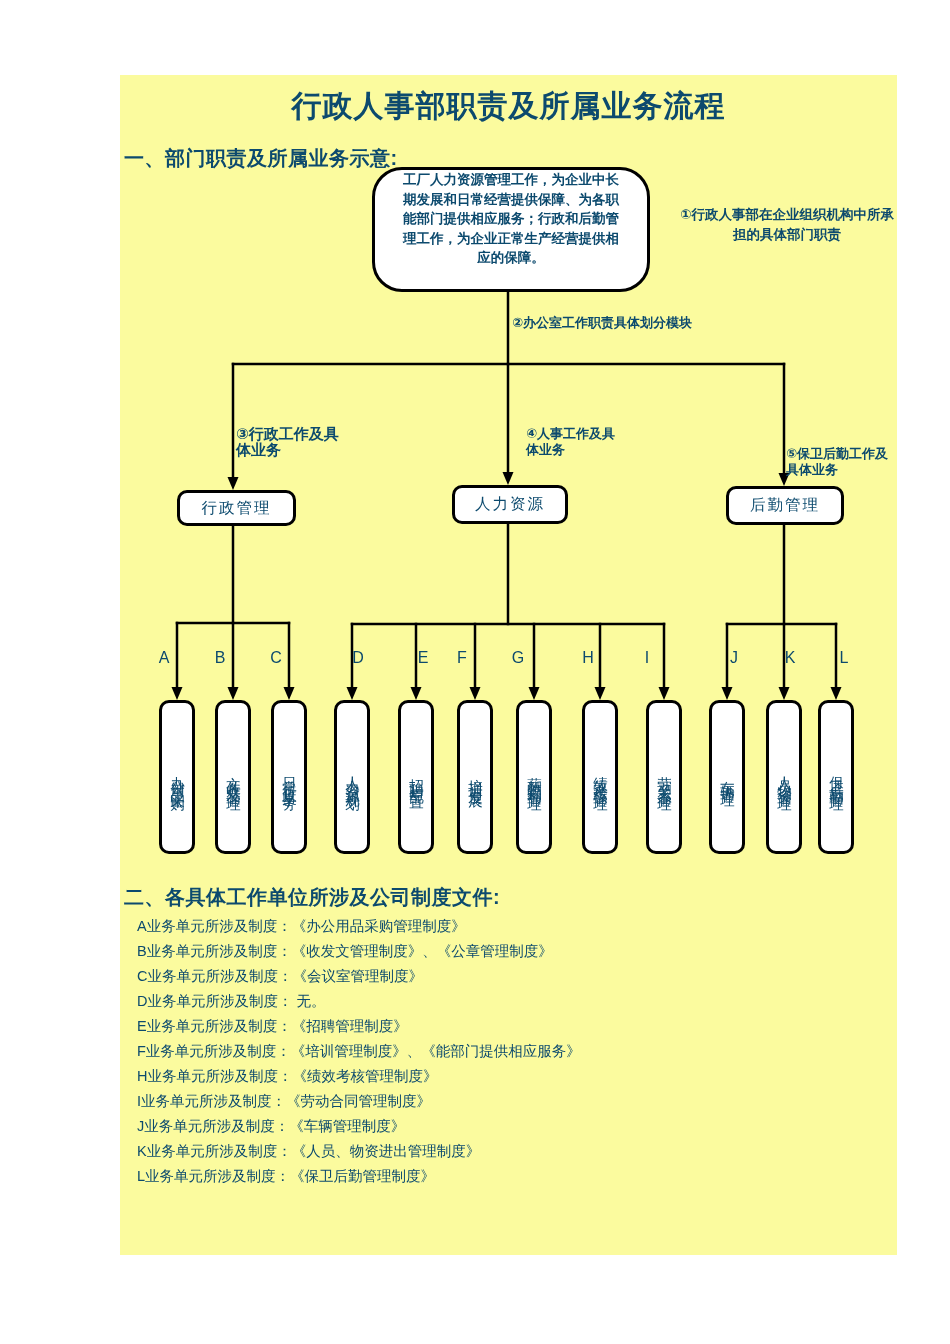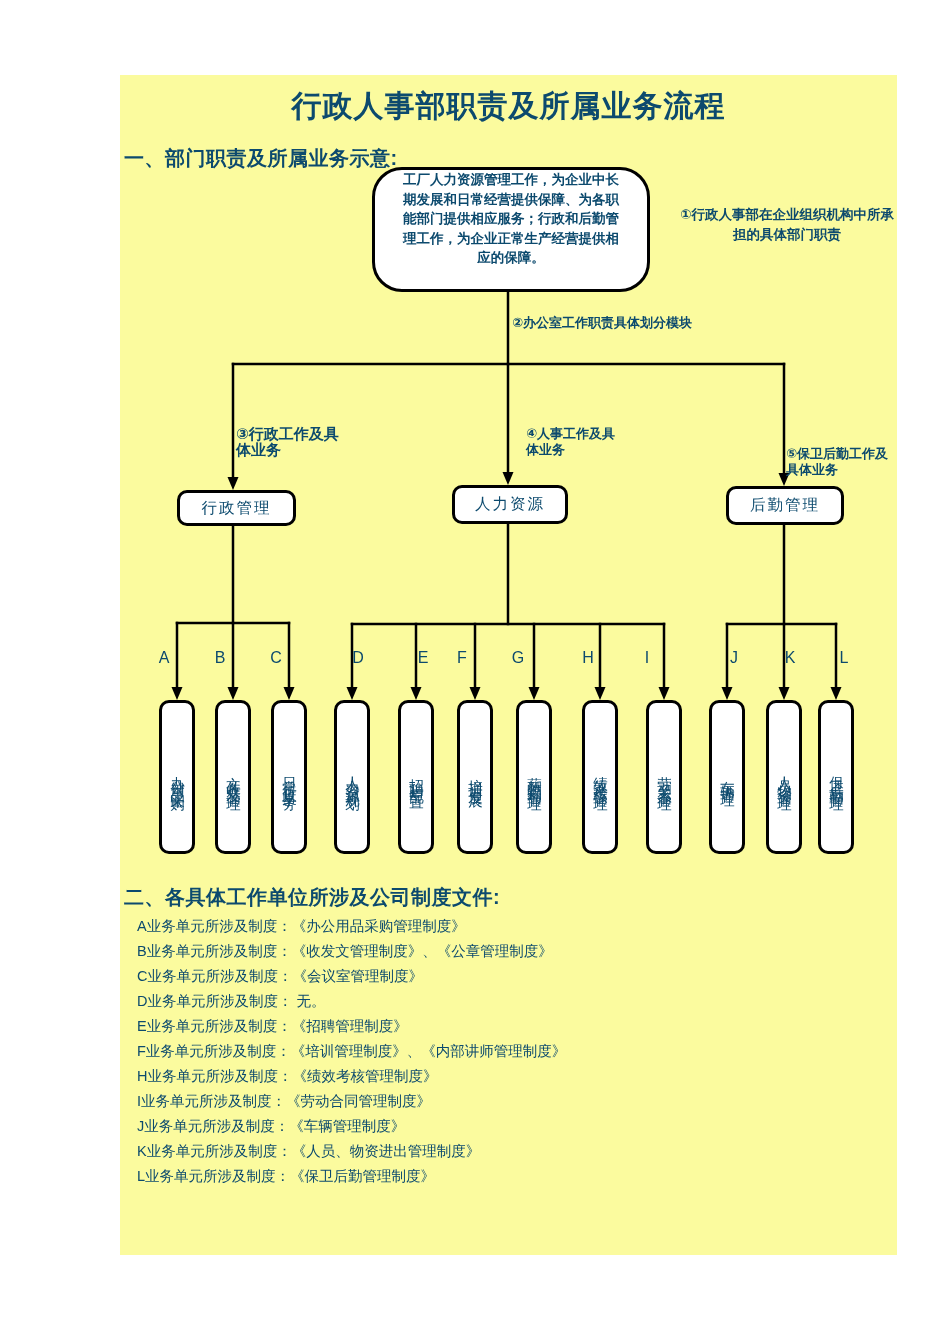--- a/index.html
+++ b/index.html
@@ -187,20 +187,20 @@
     </div>
 
   <div class="abs sec-heading" style="left:124px;top:884px;">二、各具体工作单位所涉及公司制度文件:</div>
 
   <div class="abs policy-list">
     <div class="policy-item">A业务单元所涉及制度：《办公用品采购管理制度》</div>
     <div class="policy-item">B业务单元所涉及制度：《收发文管理制度》、《公章管理制度》</div>
     <div class="policy-item">C业务单元所涉及制度：《会议室管理制度》</div>
     <div class="policy-item">D业务单元所涉及制度： 无。</div>
     <div class="policy-item">E业务单元所涉及制度：《招聘管理制度》</div>
-    <div class="policy-item">F业务单元所涉及制度：《培训管理制度》、《内部讲师管理制度》</div>
+    <div class="policy-item">F业务单元所涉及制度：《培训管理制度》、《能部门提供相应服务》</div>
     <div class="policy-item">H业务单元所涉及制度：《绩效考核管理制度》</div>
     <div class="policy-item">I业务单元所涉及制度：《劳动合同管理制度》</div>
     <div class="policy-item">J业务单元所涉及制度：《车辆管理制度》</div>
     <div class="policy-item">K业务单元所涉及制度：《人员、物资进出管理制度》</div>
     <div class="policy-item">L业务单元所涉及制度：《保卫后勤管理制度》</div>
   </div>
 </div>
 
 </body></html>

